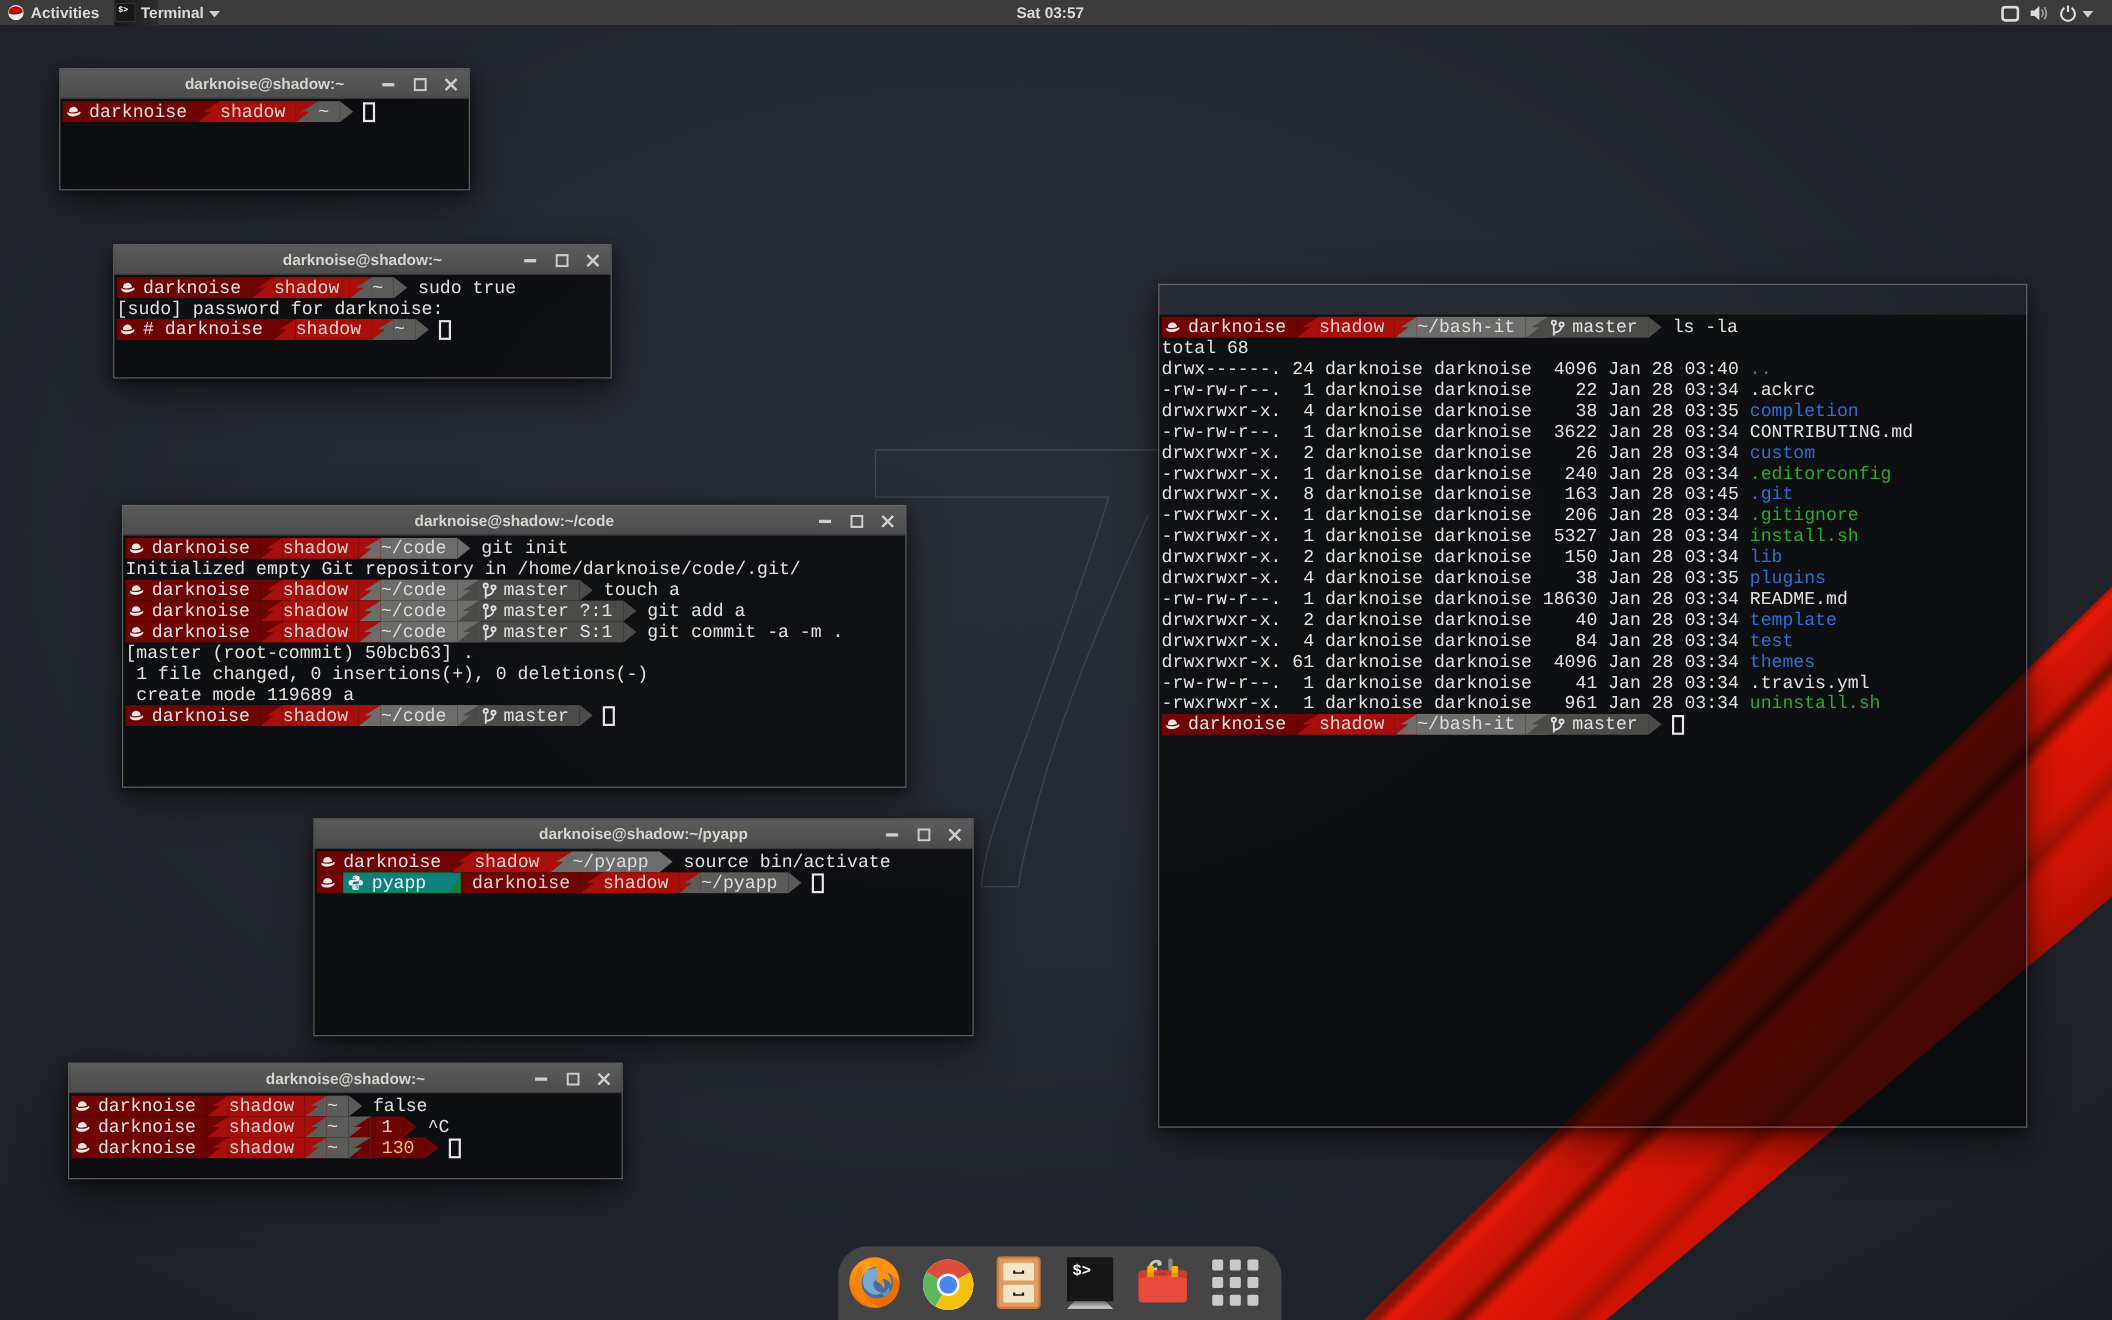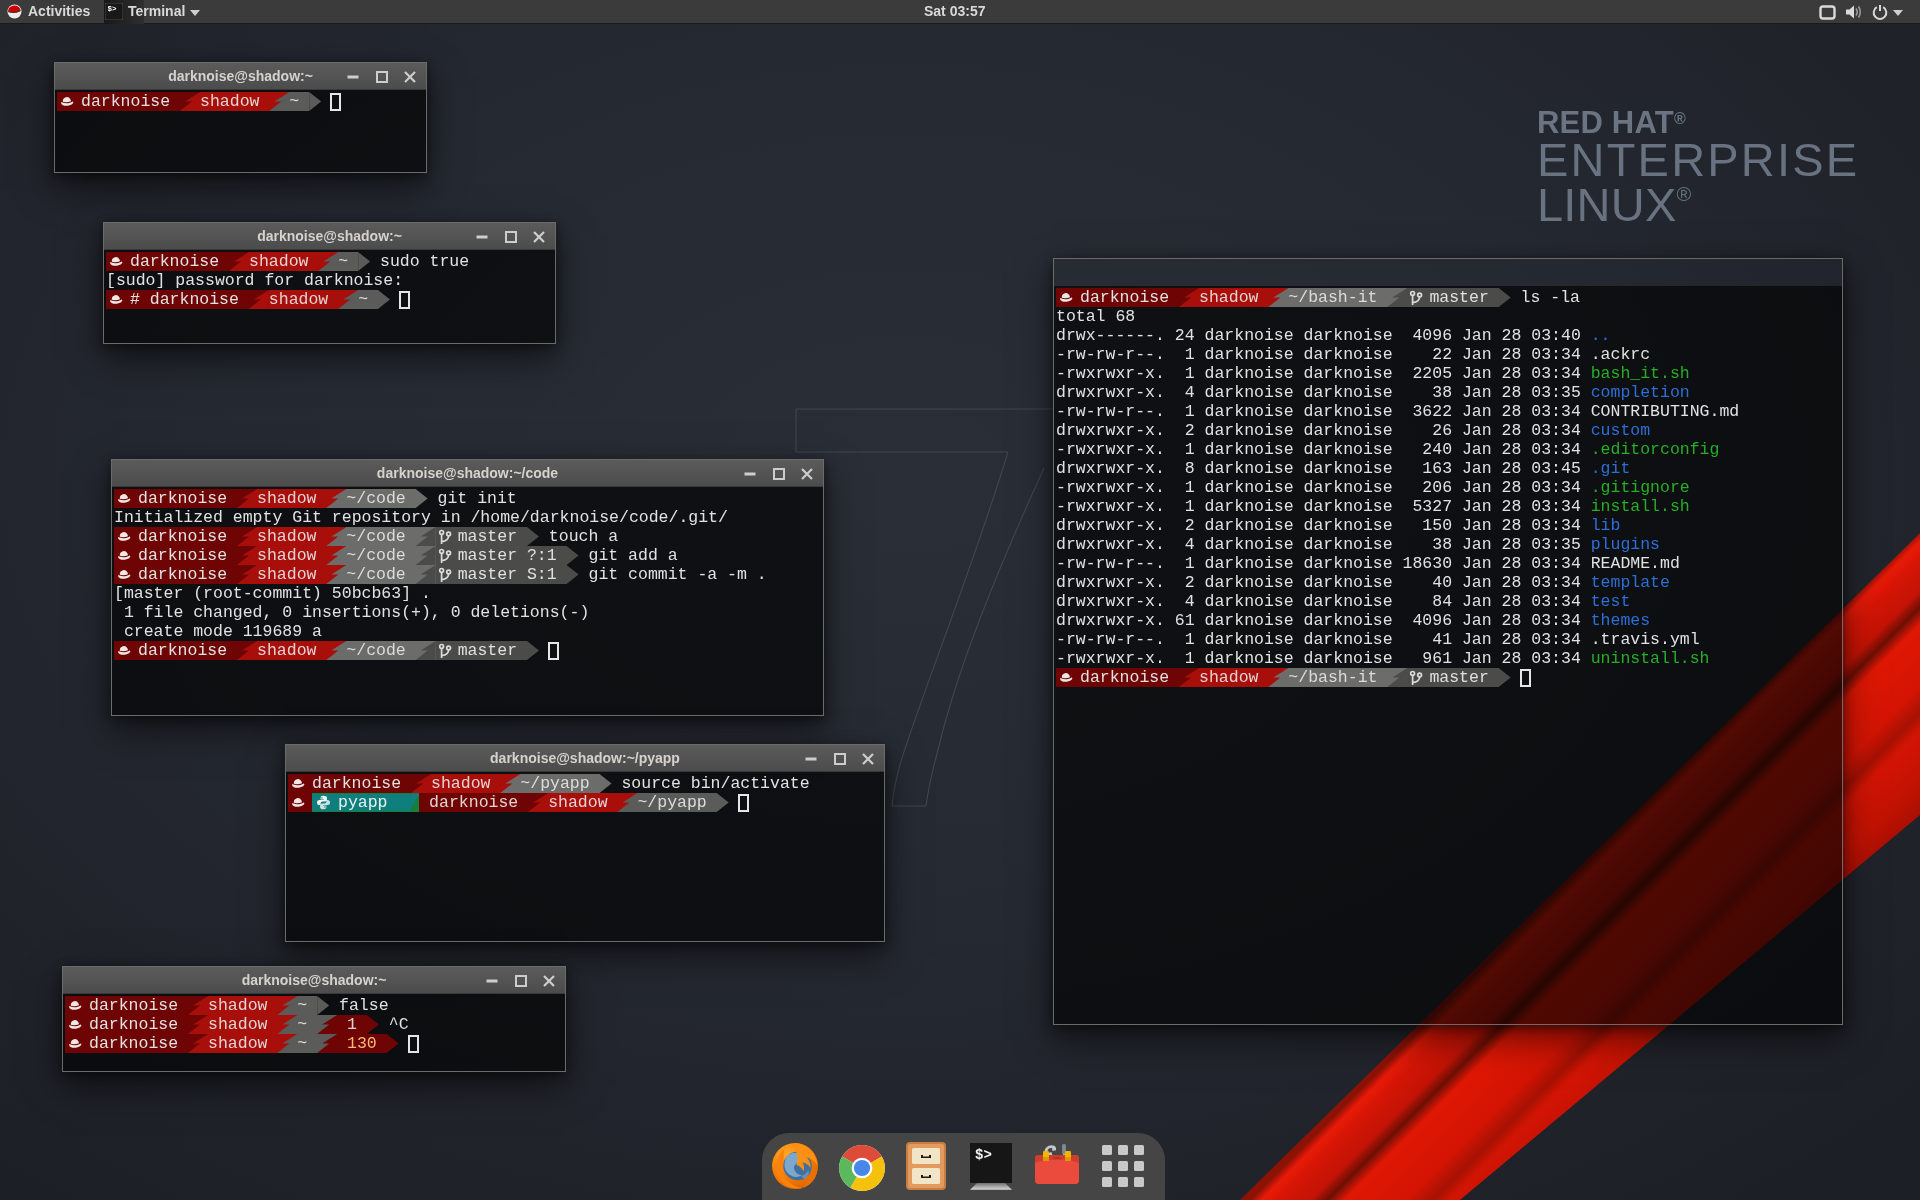--- a/index.html
+++ b/index.html
@@ -60,25 +60,20 @@
  <g stroke="#48505a" stroke-width="1.1" fill="none" opacity="0.75">
   <path d="M796 409 H1054"></path>
   <path d="M796 452 H1008"></path>
   <path d="M796 409 V452"></path>
   <path d="M1008 452 C 975 560, 935 660, 908 740 C 899 765, 894 785, 892 806"></path>
   <path d="M1044 468 C 1000 565, 958 665, 938 750 C 932 772, 928 790, 926 806"></path>
   <path d="M892 806 H926"></path>
  </g>
  <path d="M1920 533 L1240 1200 L1460 1200 L1920 815 Z" fill="url(#stripe)"></path>
 </svg>
-<div id="logo">
-      <div class="l1">RED HAT<span style="font-size:16px;vertical-align:9px">®</span></div>
-<div class="l2">ENTERPRISE</div>
-      <div class="l2" style="letter-spacing:0.2px;margin-top:-9px">LINUX<span style="font-size:20px;vertical-align:20px">®</span></div>
-    </div>
 </div>
 
 <div class="win" id="w1" style="left:54px;top:62px;width:373px;height:111px">
     <div class="tb">darknoise@shadow:~<span class="btns">
         <svg style="right:67px;top:12px" width="12" height="4" viewBox="0 0 12 4">
           <rect x="0.5" y="0.5" width="11" height="3" fill="#cdcdcd"></rect>
         </svg>
         <svg style="right:38px;top:8px" width="12" height="12" viewBox="0 0 12 12">
           <rect x="1" y="1" width="10" height="10" fill="none" stroke="#cdcdcd" stroke-width="2"></rect>
         </svg>
@@ -467,21 +462,20 @@
             </g>
           </svg><span>master </span></span>
         <span class="arr">
           <i style="background:#4b4b49"></i>
         </span>
         <span class="cmd"> ls -la</span>
       </div>
       <div class="tx">total 68</div>
       <div class="tx">drwx------. 24 darknoise darknoise  4096 Jan 28 03:40 <span class="blu">..</span></div>
       <div class="tx">-rw-rw-r--.  1 darknoise darknoise    22 Jan 28 03:34 .ackrc</div>
-      <div class="tx">-rwxrwxr-x.  1 darknoise darknoise  2205 Jan 28 03:34 <span class="grn">bash_it.sh</span></div>
       <div class="tx">drwxrwxr-x.  4 darknoise darknoise    38 Jan 28 03:35 <span class="blu">completion</span></div>
       <div class="tx">-rw-rw-r--.  1 darknoise darknoise  3622 Jan 28 03:34 CONTRIBUTING.md</div>
       <div class="tx">drwxrwxr-x.  2 darknoise darknoise    26 Jan 28 03:34 <span class="blu">custom</span></div>
       <div class="tx">-rwxrwxr-x.  1 darknoise darknoise   240 Jan 28 03:34 <span class="grn">.editorconfig</span></div>
       <div class="tx">drwxrwxr-x.  8 darknoise darknoise   163 Jan 28 03:45 <span class="blu">.git</span></div>
       <div class="tx">-rwxrwxr-x.  1 darknoise darknoise   206 Jan 28 03:34 <span class="grn">.gitignore</span></div>
       <div class="tx">-rwxrwxr-x.  1 darknoise darknoise  5327 Jan 28 03:34 <span class="grn">install.sh</span></div>
       <div class="tx">drwxrwxr-x.  2 darknoise darknoise   150 Jan 28 03:34 <span class="blu">lib</span></div>
       <div class="tx">drwxrwxr-x.  4 darknoise darknoise    38 Jan 28 03:35 <span class="blu">plugins</span></div>
       <div class="tx">-rw-rw-r--.  1 darknoise darknoise 18630 Jan 28 03:34 README.md</div>

